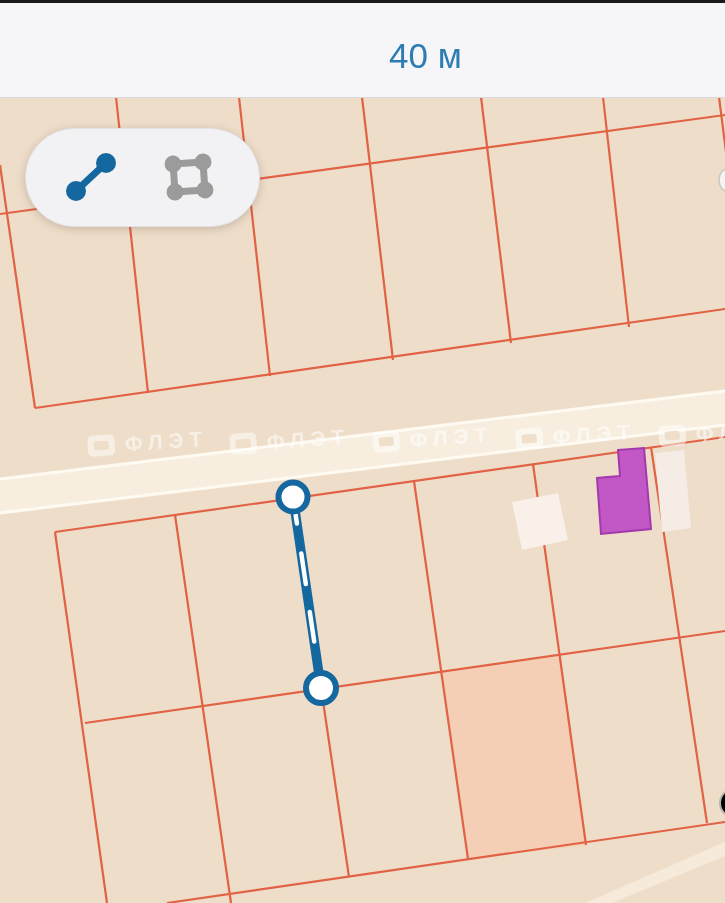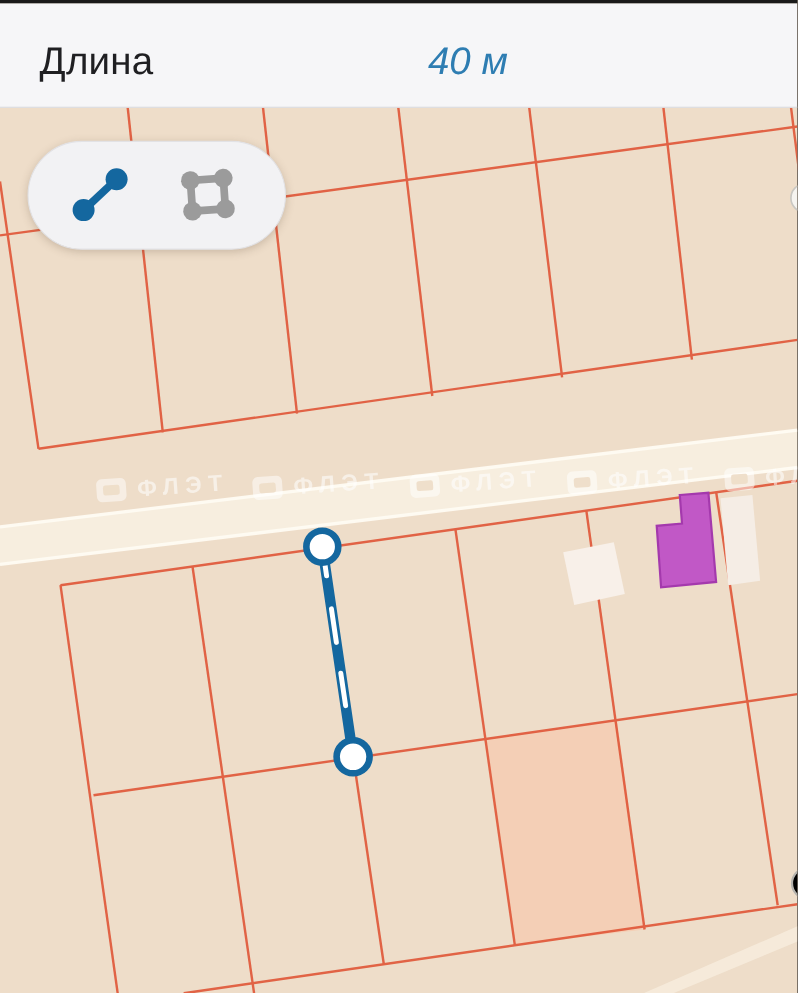--- a/index.html
+++ b/index.html
@@ -12,21 +12,20 @@
     position:absolute;left:0;top:3px;width:725px;height:94px;
     background:#f6f6f8;border-bottom:1px solid #d9d9de;z-index:20;
   }
   #header .label{
     position:absolute;left:36px;top:33px;font-size:35px;line-height:40px;
     color:#1f1f22;letter-spacing:0.2px;
   }
   #header .value{
     position:absolute;left:389px;top:33px;font-size:35px;line-height:40px;
     color:#2e7db2;
-    font-style:italic;
   }
   #map{position:absolute;left:0;top:0;width:725px;height:903px;}
   #toolbar{
     position:absolute;left:25px;top:128px;width:233px;height:97px;
     background:#f2f2f4;border:1px solid #e2e2e5;border-radius:50px;
     box-shadow:0 2px 8px rgba(90,70,50,0.25);z-index:25;
   }
   .tool-btn{position:absolute;top:20px;width:58px;height:56px;background:none;border:none;padding:0;cursor:pointer;}
   #tool-line{left:36px;}
   #tool-area{left:134px;}
@@ -137,17 +136,16 @@
           <circle cx="44" cy="14" r="8.5" fill="#9b9b9b"></circle>
           <circle cx="14" cy="42" r="8.5" fill="#9b9b9b"></circle>
           <circle cx="44" cy="42" r="8.5" fill="#9b9b9b"></circle>
         </g>
       </svg>
     </button>
   </div>
 
   <div id="top-strip"></div>
   <div id="header">
-    <span class="label">Длина</span>
     <span class="value">40 м</span>
   </div>
 
 </div>
 
 </body></html>

